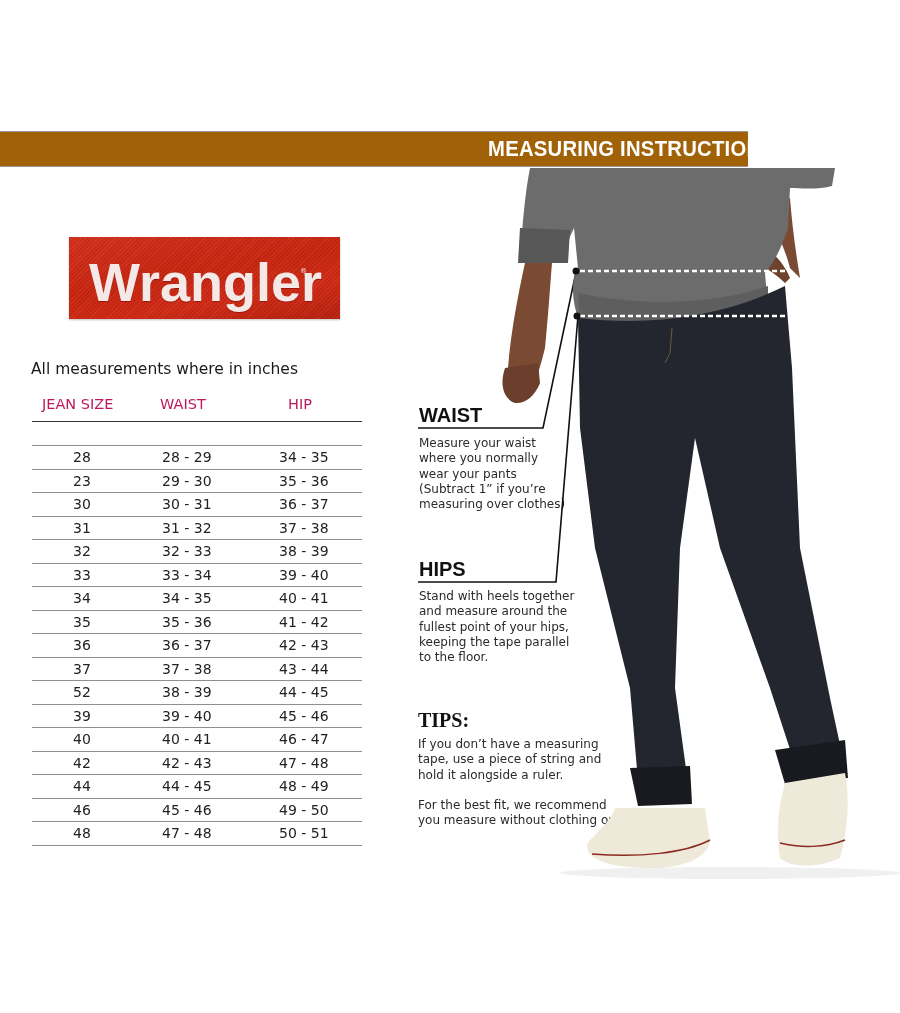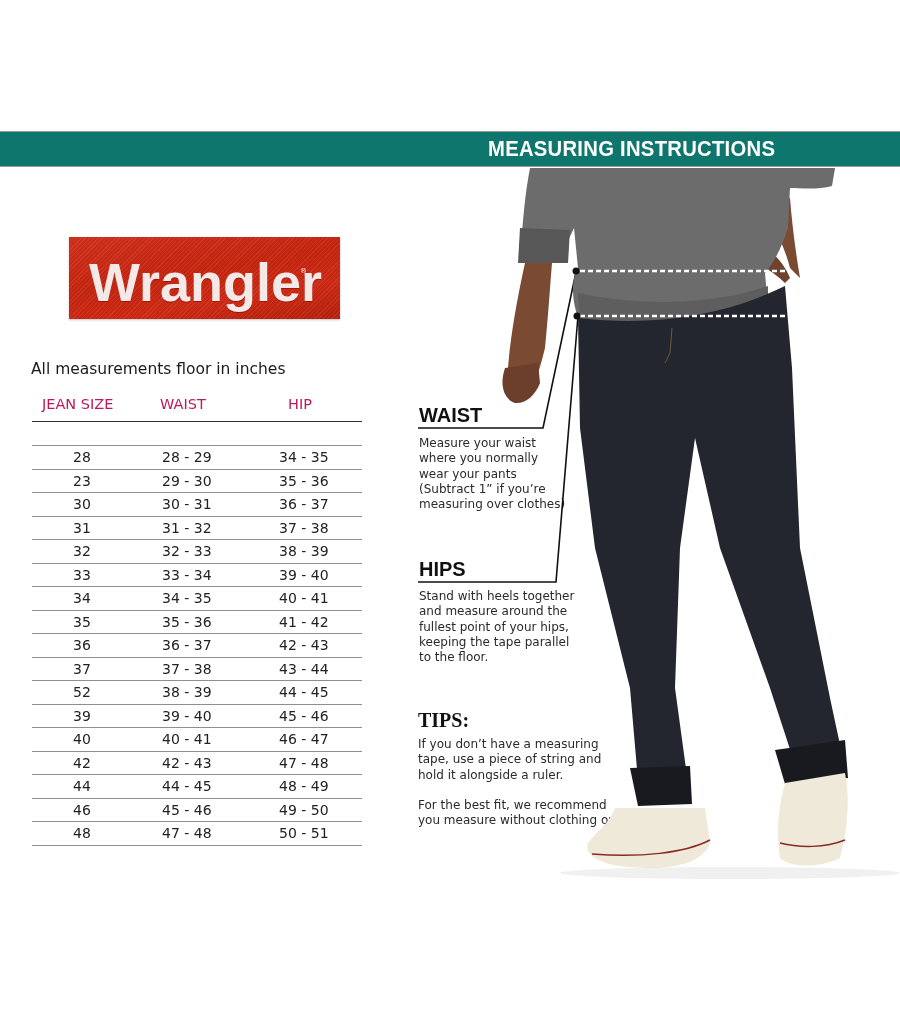--- a/index.html
+++ b/index.html
@@ -1,18 +1,18 @@
 <!DOCTYPE html>
 <html><head>
 <meta charset="utf-8">
 <style>
   html, body { margin: 0; padding: 0; background: #ffffff; }
   body { width: 900px; height: 1013px; position: relative; overflow: hidden; font-family: "DejaVu Sans", "Liberation Sans", sans-serif; color: #1a1a1a; }
 
-  .header-bar { position: absolute; left: 0; top: 131px; width: 900px; height: 36px; background: #0f766e; border-top: 1px solid #999; border-bottom: 1px solid #999; box-sizing: border-box; }
+  .header-bar { position: absolute; left: 0; top: 131px; width: 748px; height: 36px; background: #a16207; border-top: 1px solid #999; border-bottom: 1px solid #999; box-sizing: border-box; }
   .header-title { position: absolute; left: 488px; top: 4px; font-family: "Liberation Sans", sans-serif; font-weight: bold; font-size: 22px; letter-spacing: 0.3px; color: #fff; transform: scaleX(0.92); transform-origin: left center; white-space: nowrap; }
 
   .logo { position: absolute; left: 69px; top: 237px; width: 271px; height: 82px;
     background: linear-gradient(170deg, #d3301c 0%, #c8250f 45%, #d02a15 70%, #b8200d 100%);
     box-shadow: 0 1px 2px rgba(0,0,0,0.25); overflow: hidden; }
   .logo::before { content: ""; position: absolute; inset: 0;
     background: repeating-linear-gradient(135deg, rgba(255,255,255,0.05) 0 1px, rgba(0,0,0,0.04) 1px 3px); }
   .logo-text { position: absolute; left: 20px; top: 14px; font-family: "Liberation Sans", sans-serif; font-weight: bold; font-size: 54px; color: #f4e9e6; letter-spacing: 0px; text-shadow: 0 1px 0 rgba(120,0,0,0.5); }
   .logo-reg { position: absolute; left: 231px; top: 30px; font-size: 7px; color: #f4e9e6; }
 
@@ -37,21 +37,21 @@
 
 <div class="header-bar">
   <div class="header-title">MEASURING INSTRUCTIONS</div>
 </div>
 
 <div class="logo">
   <div class="logo-text">Wrangler</div>
   <div class="logo-reg">®</div>
 </div>
 
-<div class="note">All measurements floor in inches</div>
+<div class="note">All measurements where in inches</div>
 
 <div class="table">
   <div class="thead">
     <span class="th c0">JEAN SIZE</span>
     <span class="th c1">WAIST</span>
     <span class="th c2">HIP</span>
   </div>
   <div class="spacer"></div>
   <div id="rows">
       <div class="row">

